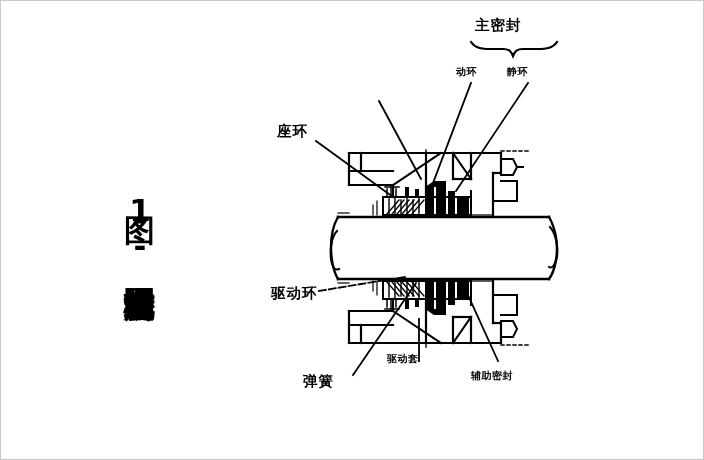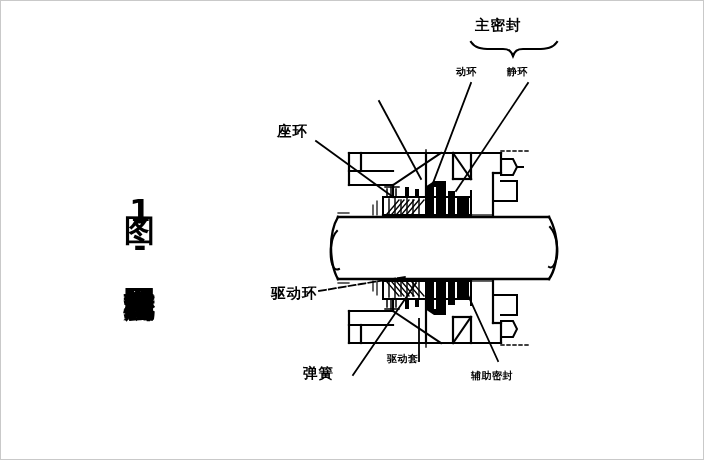--- a/index.html
+++ b/index.html
@@ -49,21 +49,21 @@
   }
   .label.sm { font-size: 10px; letter-spacing: 0.5px; }
   .label.two { line-height: 18px; white-space: pre-line; text-align: center; }
 
   #lbl-aux      { left: 296px; top: 52px;  text-align: center; }
   #lbl-seat     { left: 276px; top: 122px; text-align: center; }
   #lbl-main     { left: 474px; top: 16px;  }
   #lbl-rotring  { left: 455px; top: 62px;  }
   #lbl-statring { left: 506px; top: 62px;  }
   #lbl-drive    { left: 270px; top: 284px; }
-  #lbl-spring   { left: 302px; top: 364px; }
+  #lbl-spring   { left: 302px; top: 372px; }
   #lbl-sleeve   { left: 386px; top: 349px; }
   #lbl-statseal { left: 470px; top: 366px; }
 
   
   #art {
     position: absolute;
     left: 0; top: 0;
     width: 704px; height: 460px;
     pointer-events: none;
   }

